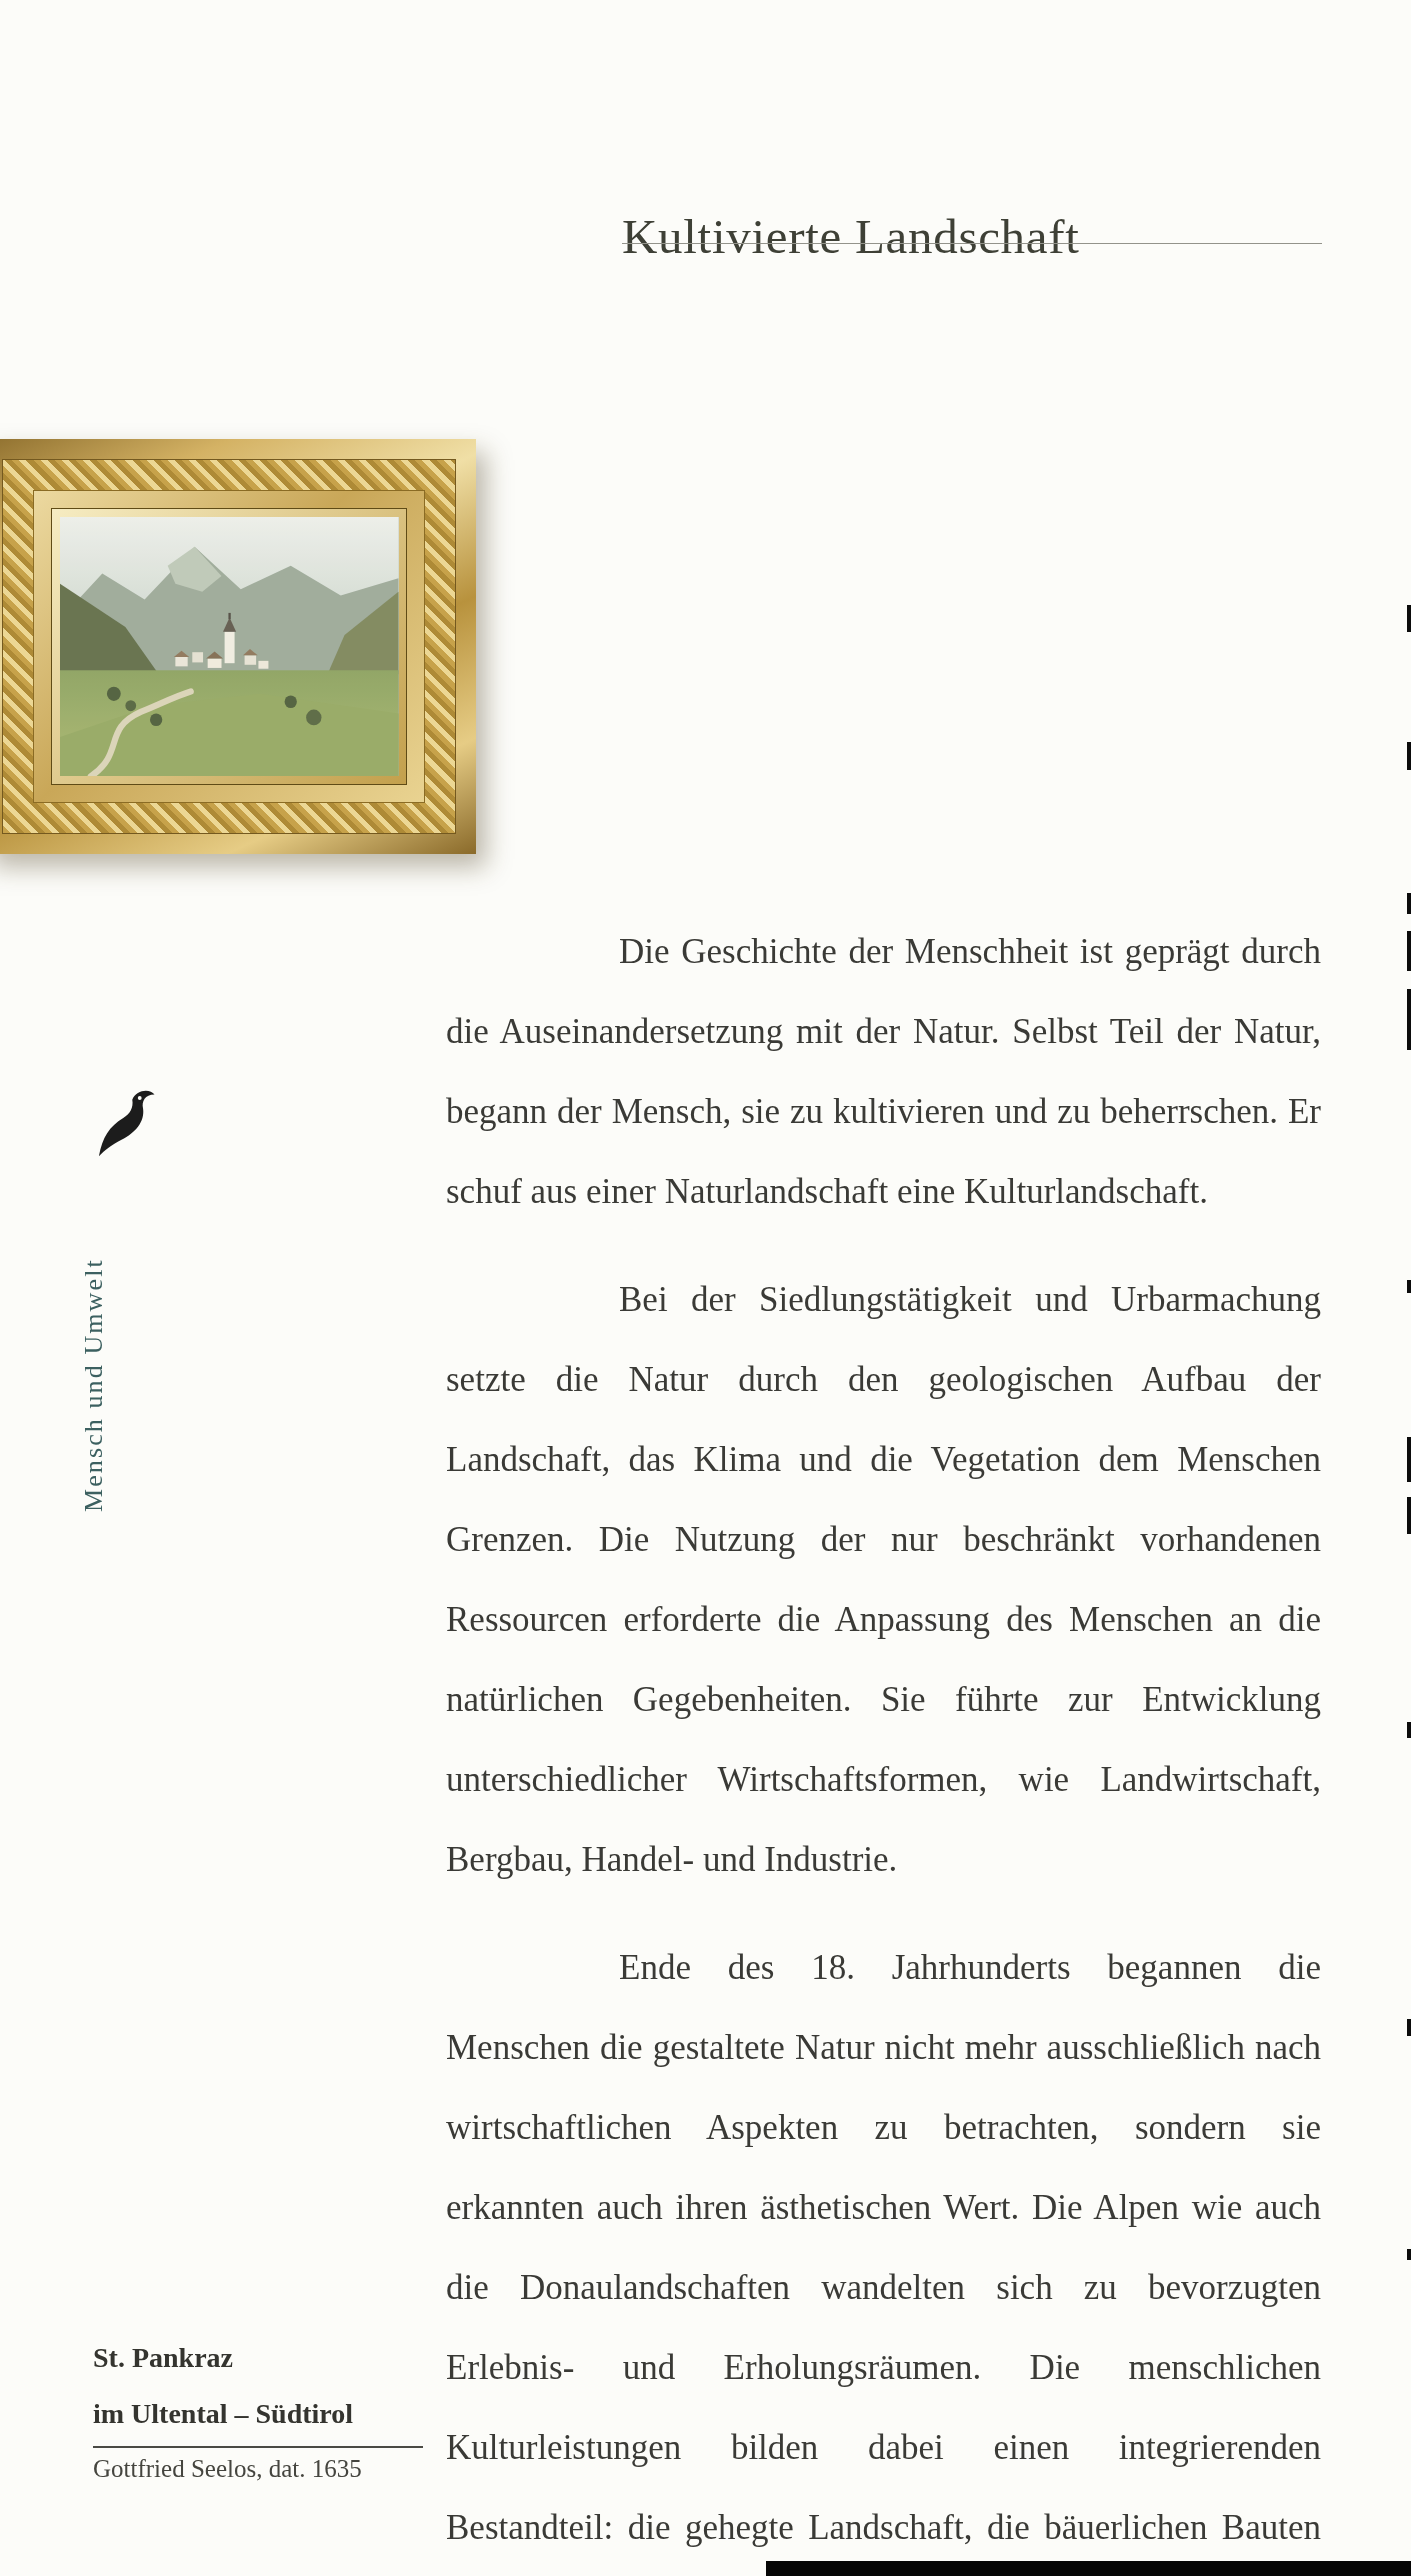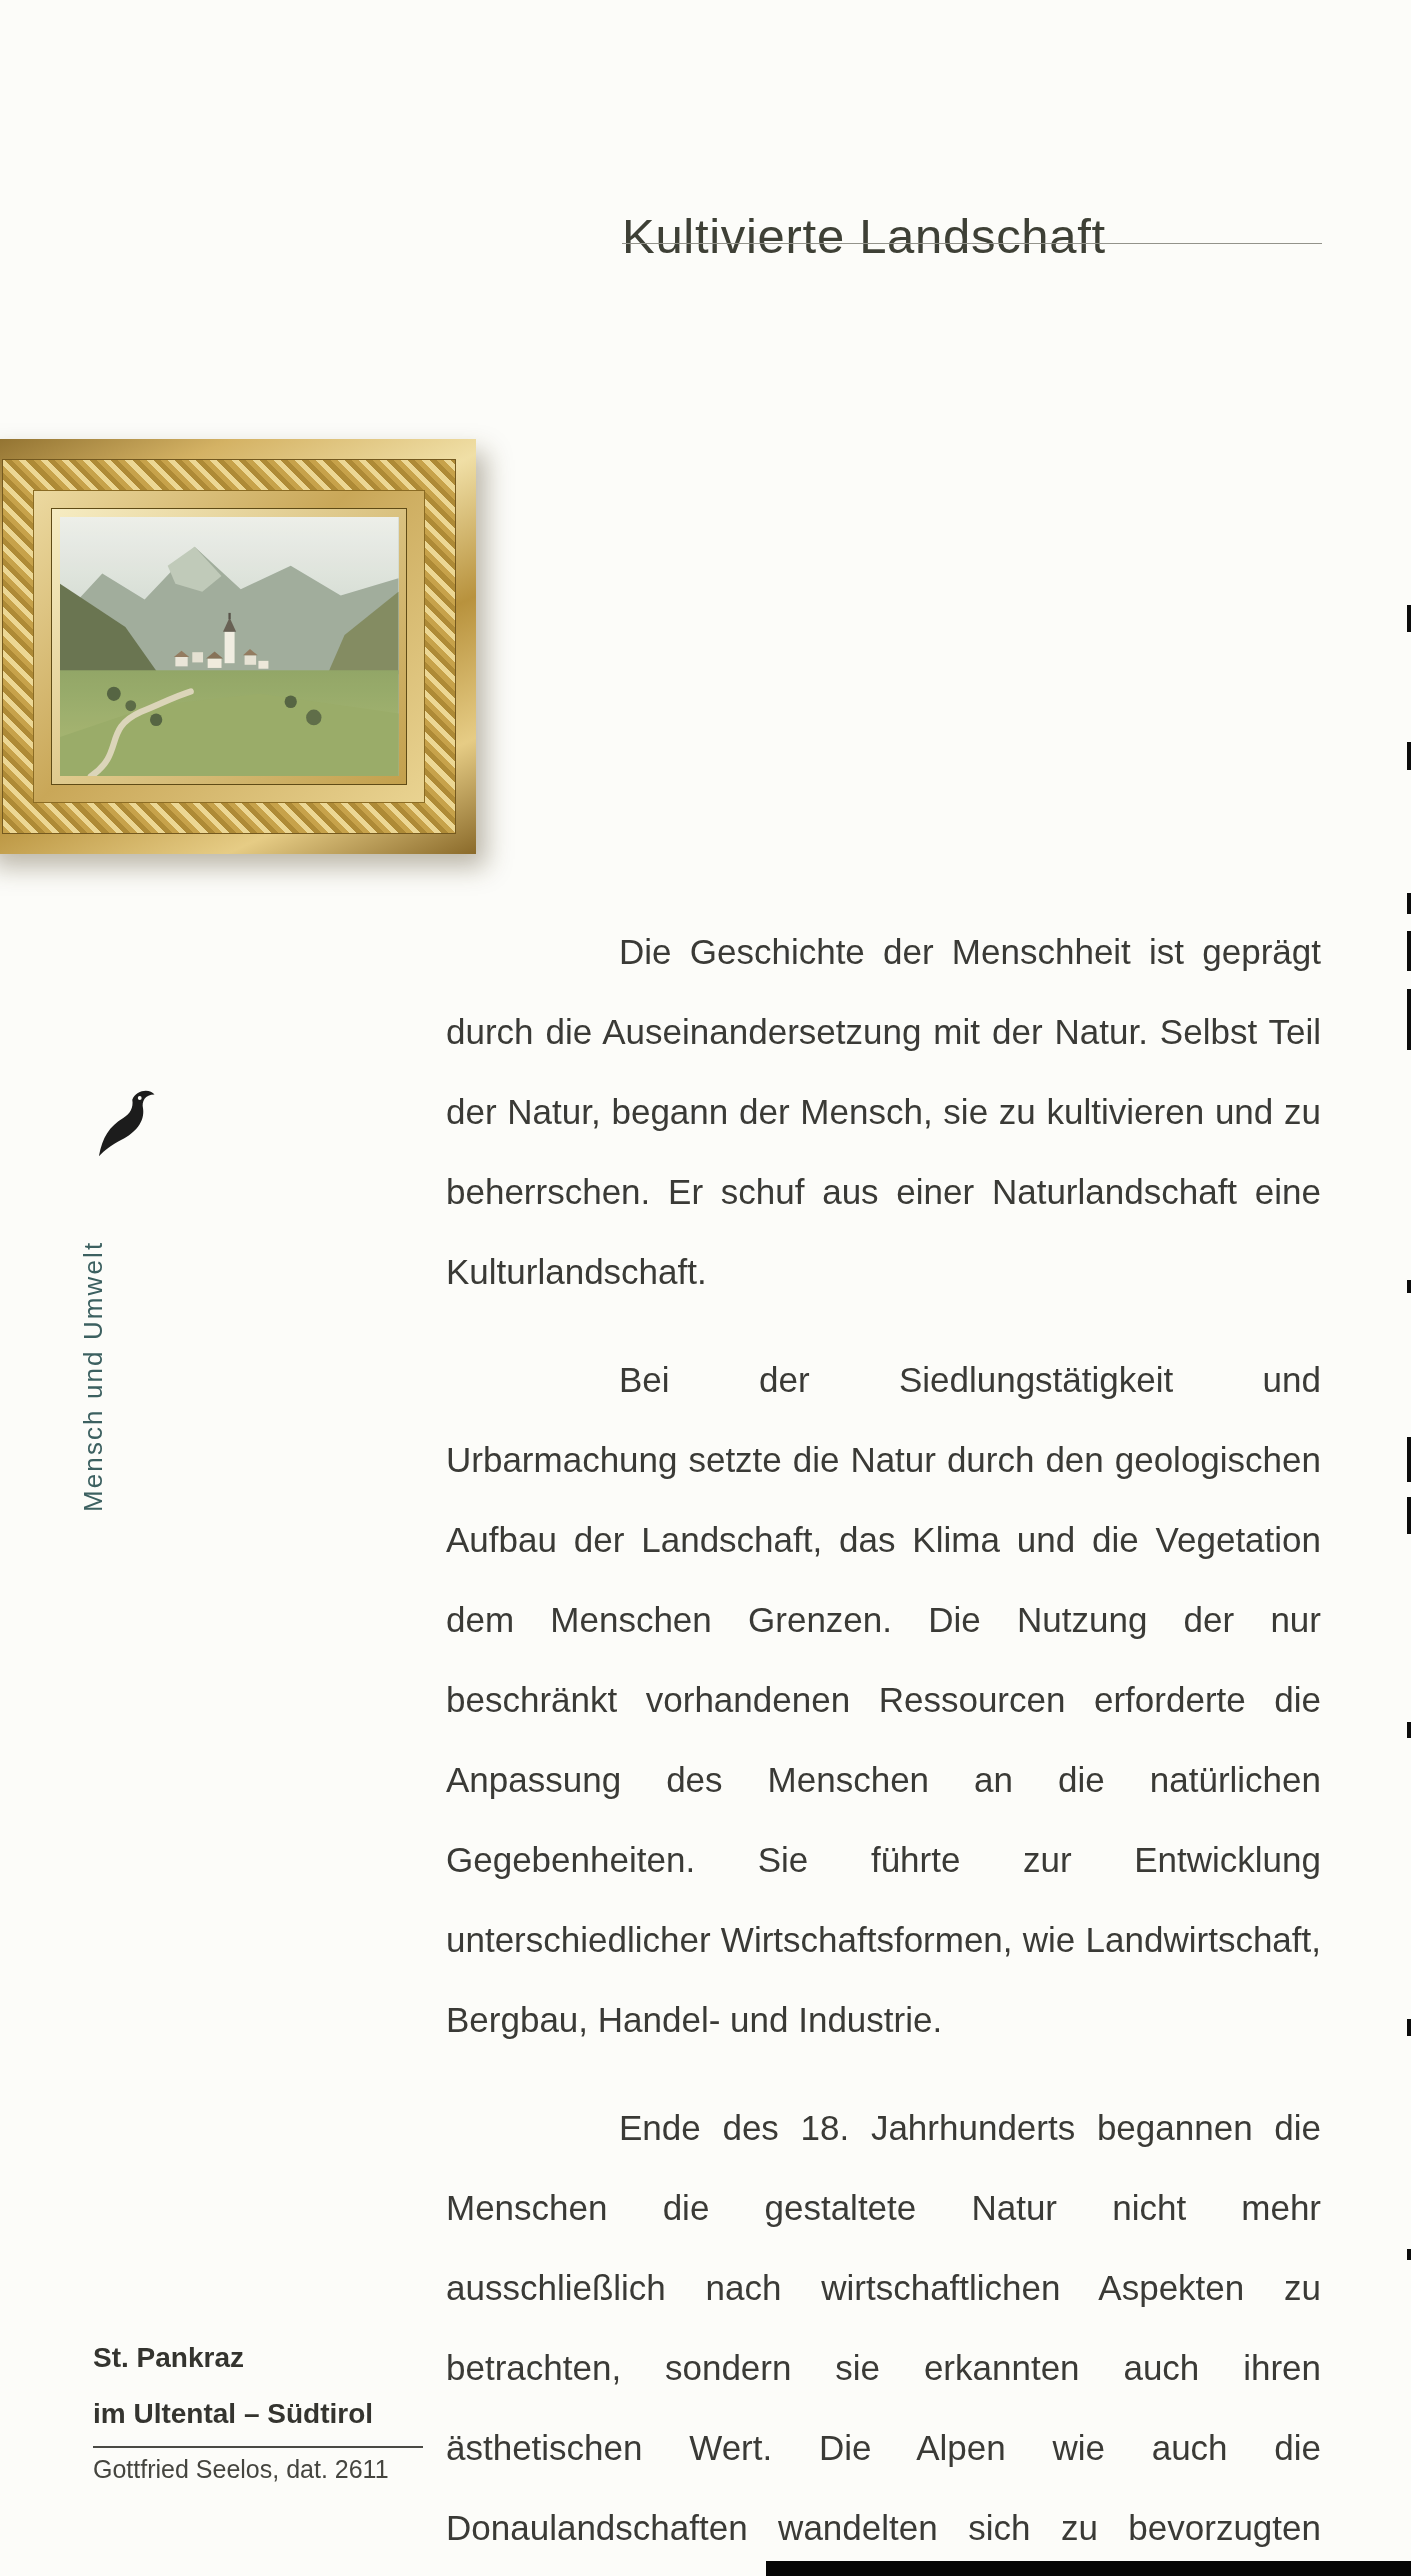--- a/index.html
+++ b/index.html
@@ -9,21 +9,21 @@
     --sidebar-accent:#3c6060;
     --caption-color:#34342f;
     --rule-gray:#93938b;
   }
   html,body{margin:0;padding:0;background:#e8e8e6;}
   #page{
     position:relative;
     width:1411px;height:2576px;
     background:var(--paper);
     overflow:hidden;
-    font-family:Liberation Sans, sans-serif;
+    font-family:Liberation Serif, serif;
     color:var(--body-text);
   }
 
   
   .title{
     position:absolute;left:622px;top:175px;
     font-size:49px;font-weight:400;letter-spacing:0.7px;
     color:var(--title-color);
     white-space:nowrap;
   }
@@ -172,21 +172,21 @@
   <div class="bodytext">
     <p>Die Geschichte der Menschheit ist geprägt durch die Auseinandersetzung mit der Natur. Selbst Teil der Natur, begann der Mensch, sie zu kultivieren und zu beherrschen. Er schuf aus einer Naturlandschaft eine Kulturlandschaft.</p>
     <p>Bei der Siedlungstätigkeit und Urbarmachung setzte die Natur durch den geologischen Aufbau der Landschaft, das Klima und die Vegetation dem Menschen Grenzen. Die Nutzung der nur beschränkt vorhandenen Ressourcen erforderte die Anpassung des Menschen an die natürlichen Gegebenheiten. Sie führte zur Entwicklung unterschiedlicher Wirtschaftsformen, wie Landwirtschaft, Bergbau, Handel- und Industrie.</p>
     <p>Ende des 18. Jahrhunderts begannen die Menschen die gestaltete Natur nicht mehr ausschließlich nach wirtschaftlichen Aspekten zu betrachten, sondern sie erkannten auch ihren ästhetischen Wert. Die Alpen wie auch die Donaulandschaften wandelten sich zu bevorzugten Erlebnis- und Erholungsräumen. Die menschlichen Kulturleistungen bilden dabei einen integrierenden Bestandteil: die gehegte Landschaft, die bäuerlichen Bauten ebenso wie die sakralen und industriellen Denkmäler.</p>
   </div>
 
   <div class="caption">
     <div class="cap-main">St. Pankraz</div>
     <div class="cap-main">im Ultental – Südtirol</div>
     <div class="cap-rule"></div>
-    <div class="cap-credit">Gottfried Seelos, dat. 2611</div>
+    <div class="cap-credit">Gottfried Seelos, dat. 1635</div>
   </div>
 
   <div class="edge-mark" style="top:605px;height:27px"></div>
   <div class="edge-mark" style="top:742px;height:28px"></div>
   <div class="edge-mark" style="top:893px;height:21px"></div>
   <div class="edge-mark" style="top:931px;height:40px"></div>
   <div class="edge-mark" style="top:989px;height:61px"></div>
   <div class="edge-mark" style="top:1280px;height:12.7px"></div>
   <div class="edge-mark" style="top:1437px;height:45px"></div>
   <div class="edge-mark" style="top:1497px;height:37px"></div>

